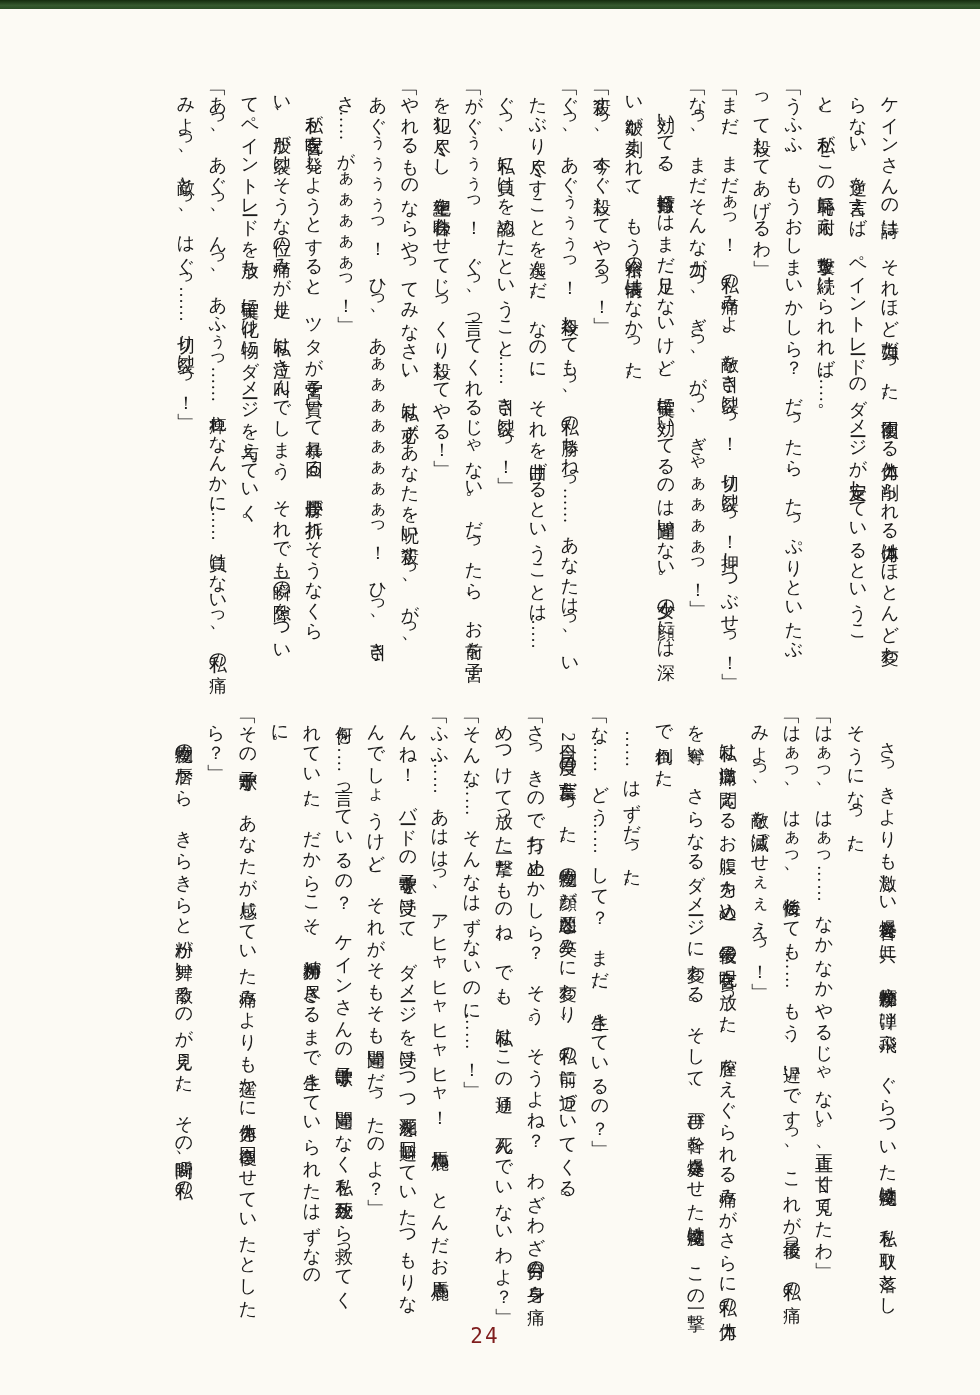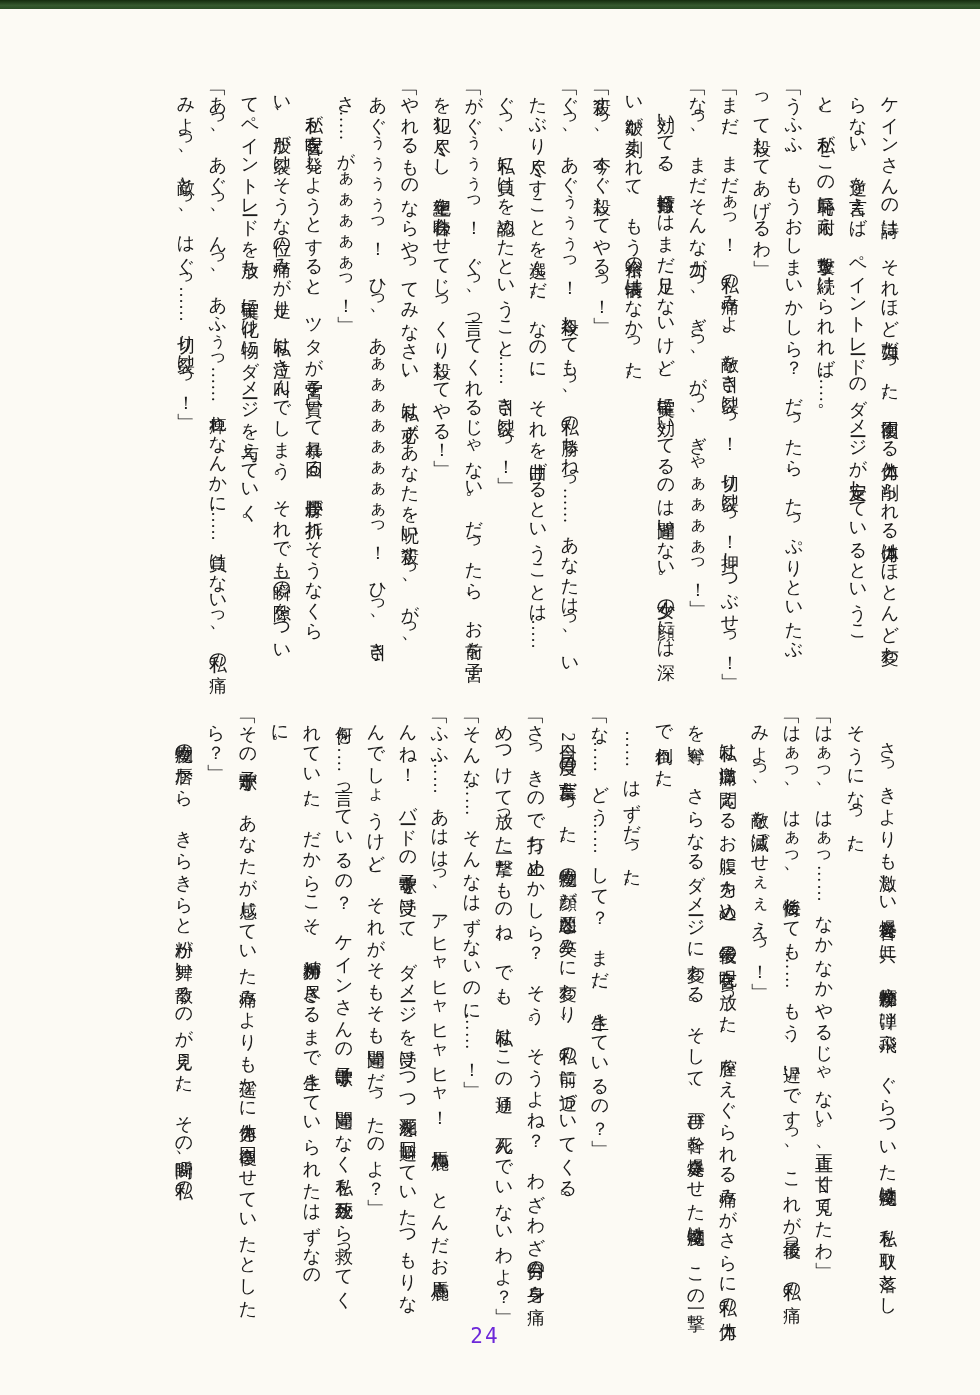--- a/index.html
+++ b/index.html
@@ -50,21 +50,21 @@
     letter-spacing: 1.2px;
   }
   .page-number {
     position: absolute;
     top: 1324px;
     left: 440px;
     width: 90px;
     text-align: center;
     font-family: "DejaVu Sans Mono", monospace;
     font-size: 21px;
-    color: #6d28d9;
+    color: #7f1d1d;
     letter-spacing: 2px;
   }
 </style>
 </head>
 <body>
 
 <div class="page">
 
   <div class="edge-top"></div>
 

